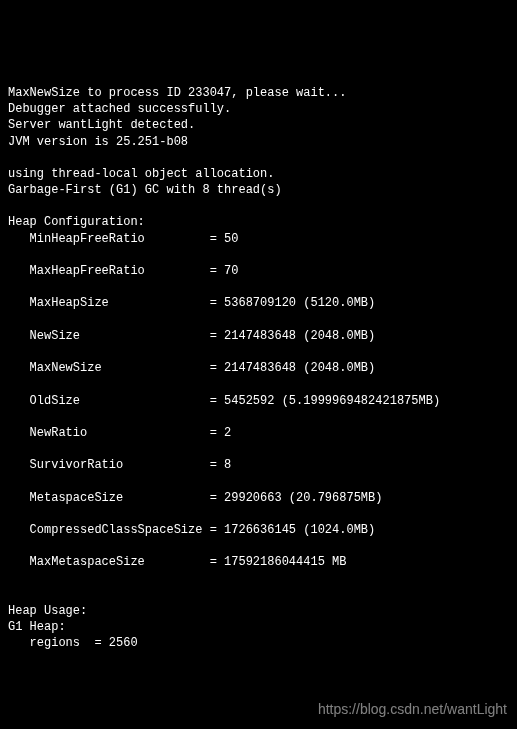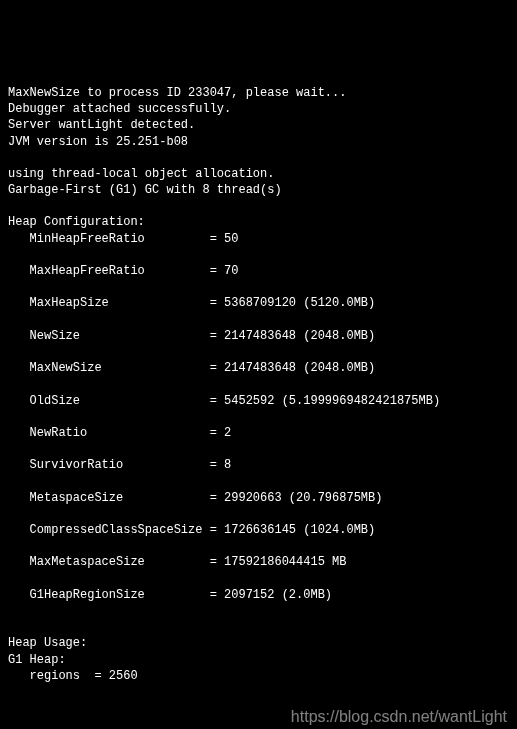--- a/index.html
+++ b/index.html
@@ -19,24 +19,24 @@
       white-space: pre;
       overflow: hidden;
       position: relative;
     }
     .kv-line {
       display: block;
     }
     .watermark {
       position: absolute;
       right: 10px;
-      bottom: 1px;
+      bottom: 10px;
       color: rgba(255,255,255,0.5);
       font-family: Arial, sans-serif;
-      font-size: 16px;
+      font-size: 14px;
     }
   </style>
 </head>
 <body>
 
 
 
 <div>
 <span>MaxNewSize to process ID 233047, please wait...</span>
 <span>Debugger attached successfully.</span>
@@ -51,21 +51,20 @@
 <span class="kv-line">   MaxHeapFreeRatio         = <span>70</span></span>
 <span class="kv-line">   MaxHeapSize              = <span>5368709120 (5120.0MB)</span></span>
 <span class="kv-line">   NewSize                  = <span>2147483648 (2048.0MB)</span></span>
 <span class="kv-line">   MaxNewSize               = <span>2147483648 (2048.0MB)</span></span>
 <span class="kv-line">   OldSize                  = <span>5452592 (5.1999969482421875MB)</span></span>
 <span class="kv-line">   NewRatio                 = <span>2</span></span>
 <span class="kv-line">   SurvivorRatio            = <span>8</span></span>
 <span class="kv-line">   MetaspaceSize            = <span>29920663 (20.796875MB)</span></span>
 <span class="kv-line">   CompressedClassSpaceSize = <span>1726636145 (1024.0MB)</span></span>
 <span class="kv-line">   MaxMetaspaceSize         = <span>17592186044415 MB</span></span>
-<span class="kv-line">   G1HeapRegionSize         = <span>2097152 (2.0MB)</span></span>
 
 <span>Heap Usage:</span>
 <span>G1 Heap:</span>
 <span class="kv-line">   regions  = <span>2560</span></span>
 
 
 
 
 
 

